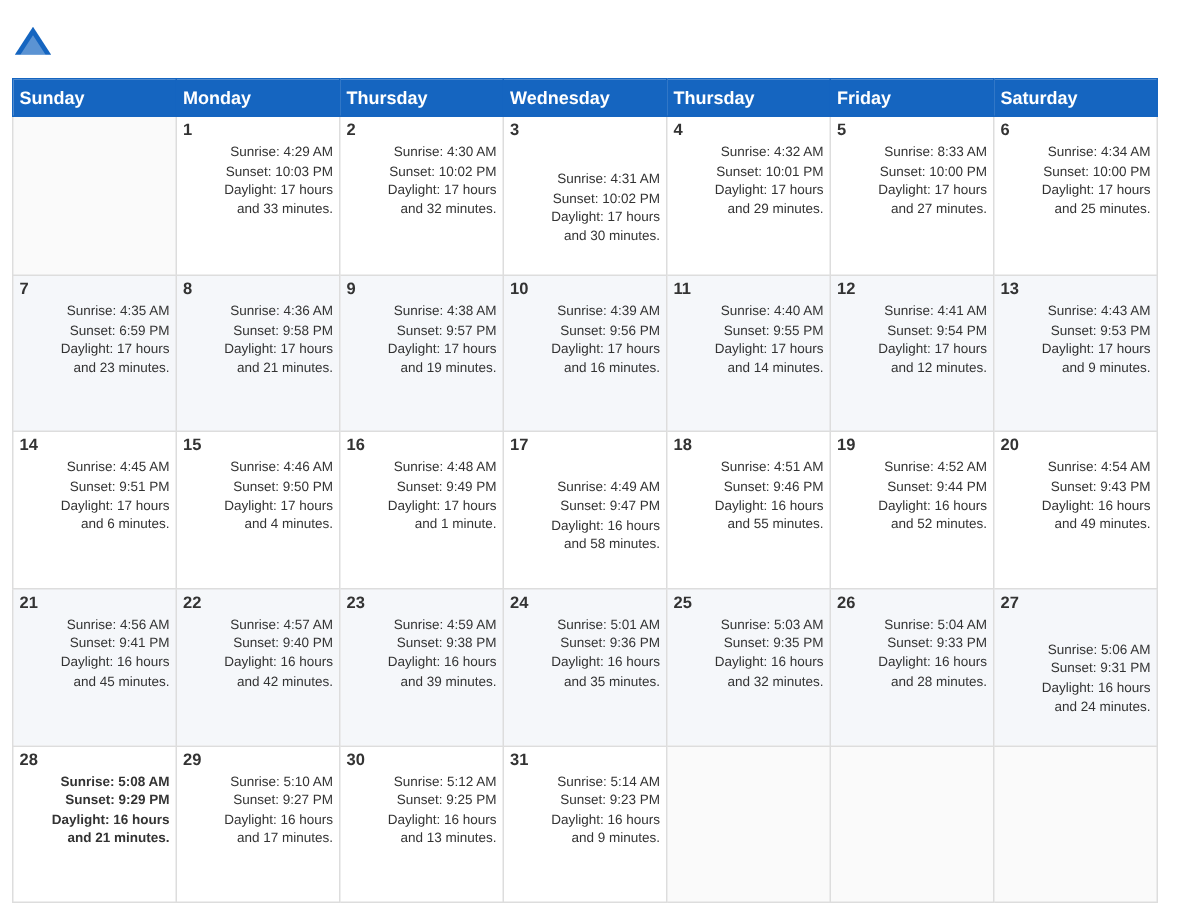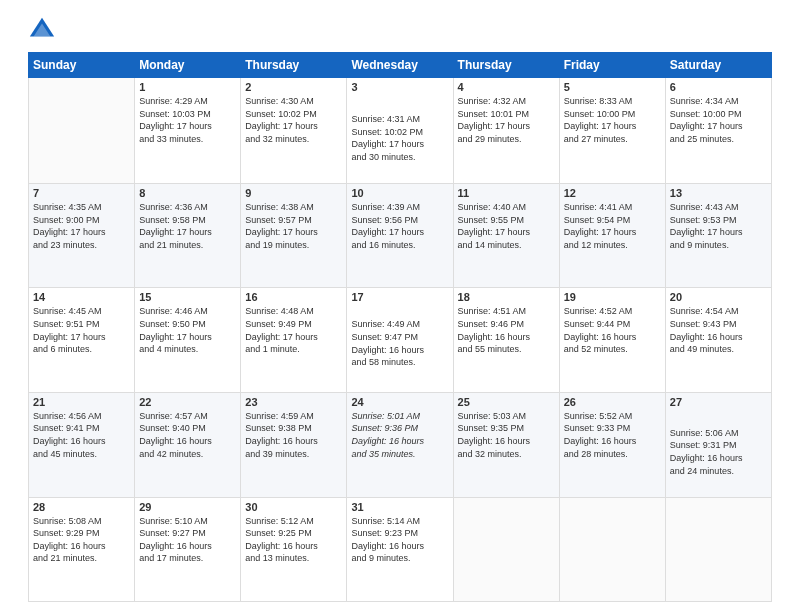--- a/index.html
+++ b/index.html
@@ -6,21 +6,21 @@
     body {
       font-family: Arial, sans-serif;
       background: #fff;
       width: 792px;
       height: 612px;
       overflow: hidden;
     }
     .page {
       width: 792px;
       height: 612px;
-      padding: 16px 20px 10px 28px;
+      padding: 16px 20px 10px 8px;
       display: flex;
       flex-direction: column;
     }
     .header {
       display: flex;
       justify-content: space-between;
       align-items: flex-start;
       margin-bottom: 8px;
     }
     .logo {
@@ -83,20 +83,21 @@
     .day-number {
       font-size: 11px;
       font-weight: bold;
       display: block;
       margin-bottom: 2px;
     }
     .day-info {
       font-size: 9px;
       line-height: 1.4;
       color: #333;
+      text-align: right;
     }
     .week-row td {
       background: #fff;
     }
     .week-row:nth-child(even) td {
       background: #f5f7fa;
     }
   </style>
 </head>
 <body>
@@ -174,21 +175,21 @@
             <div class="day-info" style="white-space: pre-line;">Sunrise: 4:34 AM
 Sunset: 10:00 PM
 Daylight: 17 hours
 and 25 minutes.</div>
           </td>
         </tr>
         <tr class="week-row">
           <td>
             <span class="day-number">7</span>
             <div class="day-info" style="white-space: pre-line;">Sunrise: 4:35 AM
-Sunset: 9:00 PM
+Sunset: 6:59 PM
 Daylight: 17 hours
 and 23 minutes.</div>
           </td>
           <td>
             <span class="day-number">8</span>
             <div class="day-info" style="white-space: pre-line;">Sunrise: 4:36 AM
 Sunset: 9:58 PM
 Daylight: 17 hours
 and 21 minutes.</div>
           </td>
@@ -296,51 +297,51 @@
           </td>
           <td>
             <span class="day-number">23</span>
             <div class="day-info" style="white-space: pre-line;">Sunrise: 4:59 AM
 Sunset: 9:38 PM
 Daylight: 16 hours
 and 39 minutes.</div>
           </td>
           <td>
             <span class="day-number">24</span>
-            <div class="day-info" style="white-space: pre-line; font-style: italic;">Sunrise: 5:01 AM
+            <div class="day-info" style="white-space: pre-line;">Sunrise: 5:01 AM
 Sunset: 9:36 PM
 Daylight: 16 hours
 and 35 minutes.</div>
           </td>
           <td>
             <span class="day-number">25</span>
             <div class="day-info" style="white-space: pre-line;">Sunrise: 5:03 AM
 Sunset: 9:35 PM
 Daylight: 16 hours
 and 32 minutes.</div>
           </td>
           <td>
             <span class="day-number">26</span>
-            <div class="day-info" style="white-space: pre-line;">Sunrise: 5:52 AM
+            <div class="day-info" style="white-space: pre-line;">Sunrise: 5:04 AM
 Sunset: 9:33 PM
 Daylight: 16 hours
 and 28 minutes.</div>
           </td>
           <td>
             <span class="day-number">27</span>
             <div class="day-info" style="white-space: pre-line; margin-top: 19px;">Sunrise: 5:06 AM
 Sunset: 9:31 PM
 Daylight: 16 hours
 and 24 minutes.</div>
           </td>
         </tr>
         <tr class="week-row">
           <td>
             <span class="day-number">28</span>
-            <div class="day-info" style="white-space: pre-line;">Sunrise: 5:08 AM
+            <div class="day-info" style="white-space: pre-line; font-weight: bold;">Sunrise: 5:08 AM
 Sunset: 9:29 PM
 Daylight: 16 hours
 and 21 minutes.</div>
           </td>
           <td>
             <span class="day-number">29</span>
             <div class="day-info" style="white-space: pre-line;">Sunrise: 5:10 AM
 Sunset: 9:27 PM
 Daylight: 16 hours
 and 17 minutes.</div>

